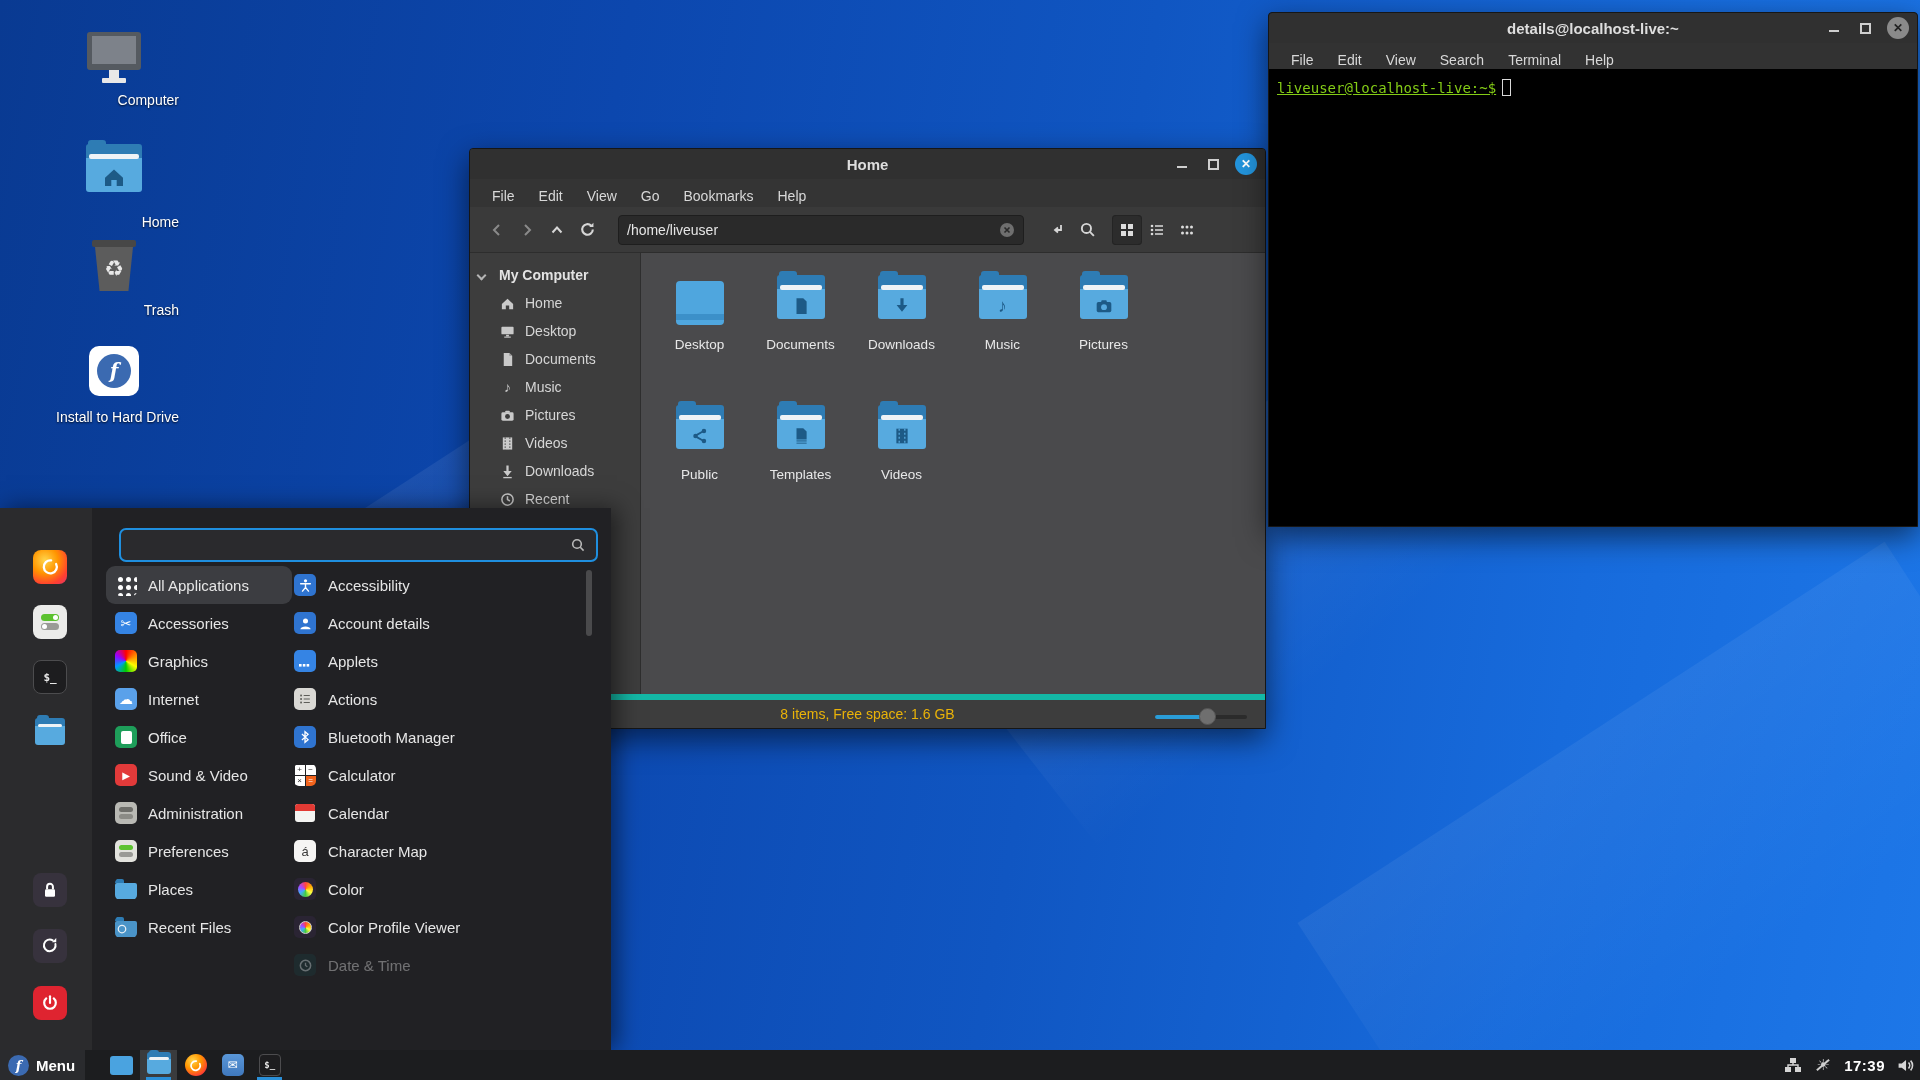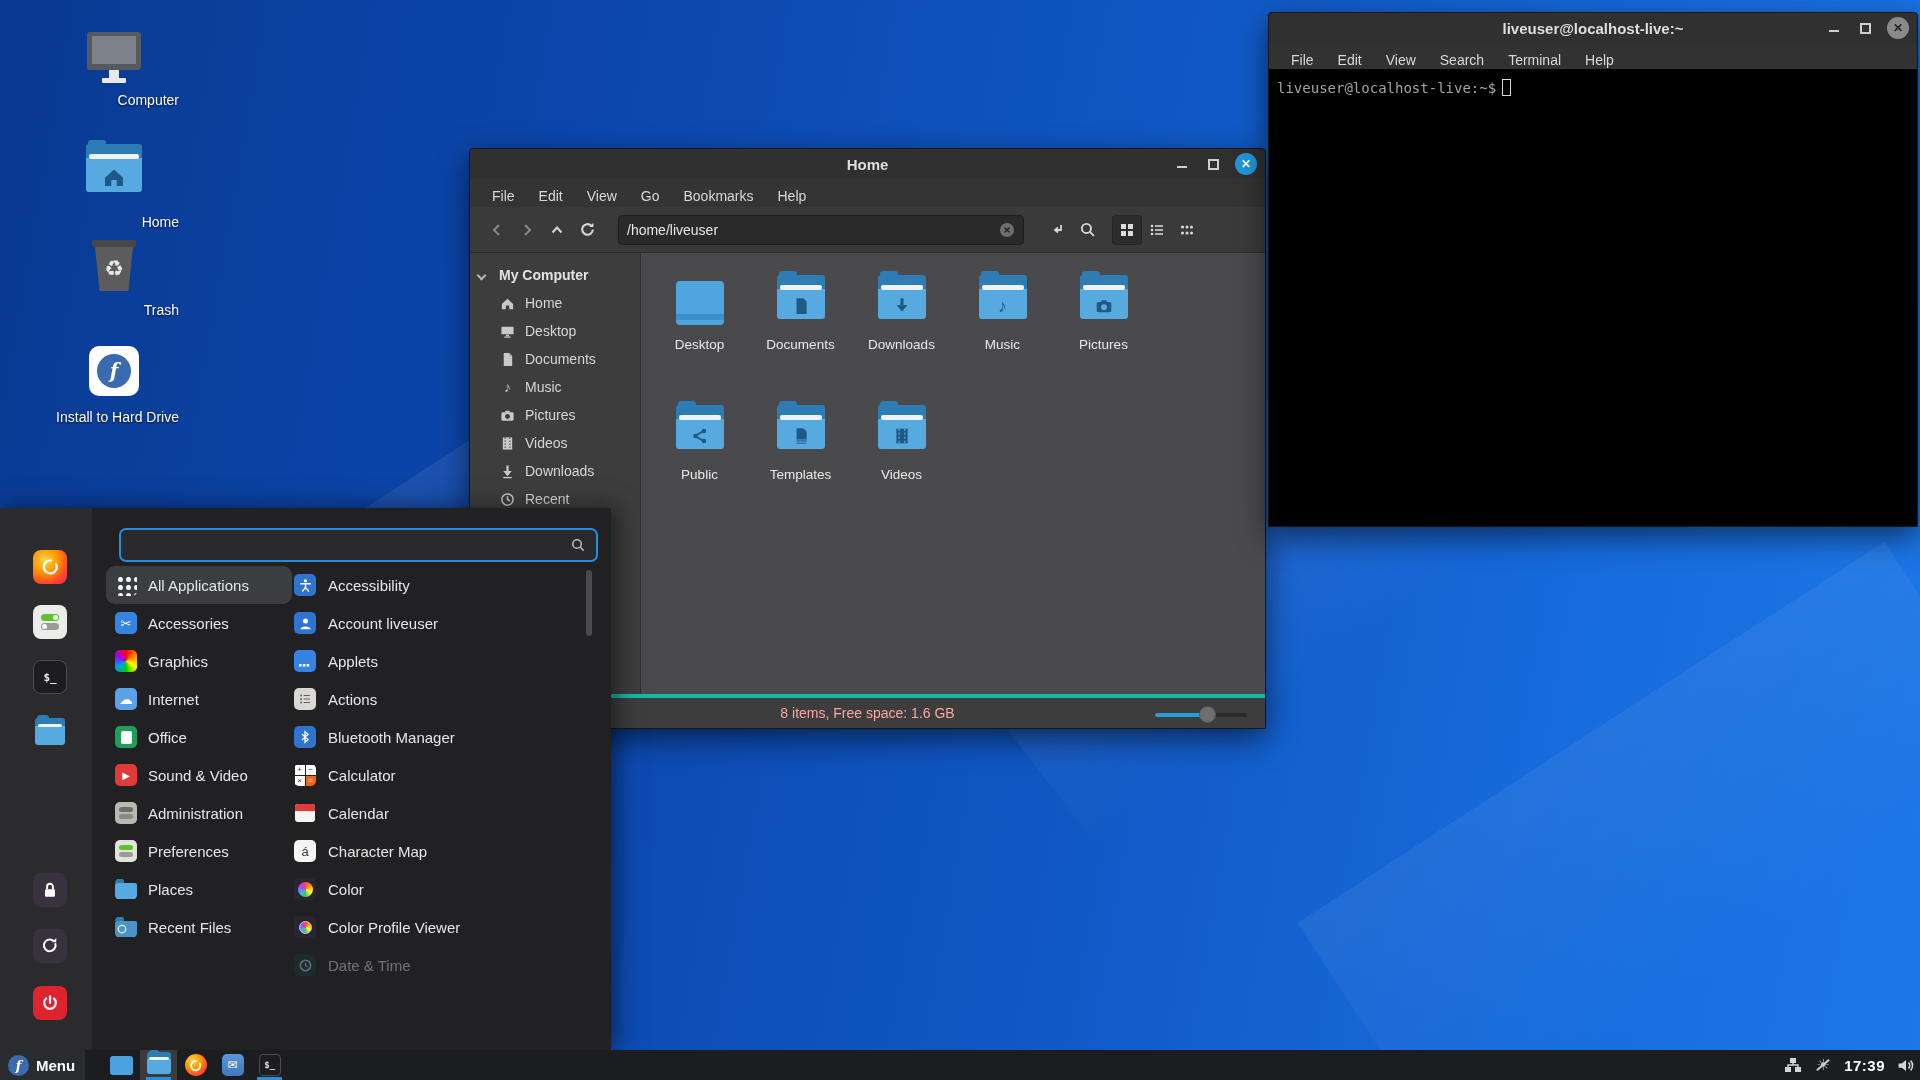--- a/index.html
+++ b/index.html
@@ -75,34 +75,34 @@
   .side-head { padding-left:8px; font-weight:bold; color:#e3e3e3; }
   .chev { width:7px; height:7px; border-right:2px solid #b5b5b5; border-bottom:2px solid #b5b5b5; transform:rotate(45deg); margin-right:4px; }
   #fm-view { flex:1; background:#4a4a4c; position:relative; }
   #fm-grid { position:absolute; left:8px; top:14px; display:grid; grid-template-columns:repeat(5,101px); grid-auto-rows:130px; }
   .fcell { text-align:center; padding-top:6px; }
   .fcell .fwrap { width:48px; height:46px; margin:8px auto 10px; position:relative; }
   .fcell .fold { width:48px; height:38px; margin-top:8px; }
   .flabel { font-size:13.5px; color:#e8e8e8; }
   .desk-icon { width:48px; height:44px; margin:4px auto 8px; border-radius:4px;
     background:linear-gradient(#4fa6de 0 76%,#3c90c9 76% 88%,#4fa6de 88%); }
-  #fm-status { position:absolute; bottom:0; left:0; right:0; height:34px; background:#3d3d3d; border-top:4px solid #14b8a6;
-    display:flex; align-items:center; justify-content:center; color:#fca5a5; font-size:14px; border-radius:0; }
+  #fm-status { position:absolute; bottom:0; left:0; right:0; height:34px; background:#3d3d3d; border-top:6px solid #14b8a6;
+    display:flex; align-items:center; justify-content:center; color:#eab308; font-size:14px; border-radius:0; }
   #fm-zoom { position:absolute; right:10px; top:0; height:34px; width:100px; display:flex; align-items:center; }
   .ztrack { position:relative; width:92px; height:4px; background:#2b2b2b; border-radius:2px; }
   .zfill { position:absolute; left:0; top:0; height:4px; width:52px; background:#2a9dd8; border-radius:2px; }
   .zknob { position:absolute; left:44px; top:-7px; width:17px; height:17px; border-radius:50%;
     background:#6f6f6f; border:1px solid #565656; }
 
   
   #term { left:1268px; top:12px; width:650px; height:515px; background:#000; }
   #term .menubar { background:#323232; }
   #term-screen { position:absolute; top:56px; bottom:0; left:0; right:0; background:#000; padding:10px 8px;
     font:14px "DejaVu Sans Mono", monospace; }
-  #term-prompt { color:#a3a3a3; }
+  #term-prompt { color:#84cc16;text-decoration:underline; }
   #cursor { display:inline-block; width:9px; height:17px; border:1px solid #d9d9d9; margin-left:6px; vertical-align:text-bottom; }
 
   
   #appmenu { position:absolute; left:0; top:508px; width:611px; height:542px; background:#212124;
     box-shadow:6px 0 22px rgba(0,0,0,.5); }
   #menu-strip { position:absolute; left:0; top:0; width:92px; height:100%; background:#2b2b2d; }
   .sess { position:absolute; left:33px; width:34px; height:34px; border-radius:8px;
     display:flex; align-items:center; justify-content:center; }
   .sess-ff { background:radial-gradient(circle at 35% 30%, #ffd54a 0%, #ff9500 40%, #ff4030 75%, #e0356b 100%); }
   .sess-cfg { background:#ececea; }
@@ -484,21 +484,21 @@
         <div class="ztrack">
             <div class="zfill"></div>
             <div class="zknob"></div>
           </div>
       </div>
     </div>
   </div>
 
   <div class="window" id="term">
     <div class="titlebar">
-      <div class="wtitle">liveuser@localhost-live:~</div>
+      <div class="wtitle">details@localhost-live:~</div>
       <div class="winbtns">
         <div class="wb-min"></div>
         <div class="wb-max"></div>
         <div class="wb-close-in">✕</div>
       </div>
     </div>
     <div class="menubar">
       <span class="menu-item">File</span>
       <span class="menu-item">Edit</span>
       <span class="menu-item">View</span>
@@ -641,21 +641,21 @@
         </div>
         <span>Accessibility</span>
       </div>
       <div class="app-row">
         <div class="mico" style="background:#2f74d0;">
           <svg viewBox="0 0 16 16" width="15" height="15">
               <circle cx="8" cy="5.4" r="2.7" fill="#fff"></circle>
               <path d="M2.5 14c.6-3.8 10.4-3.8 11 0z" fill="#fff"></path>
             </svg>
         </div>
-        <span>Account liveuser</span>
+        <span>Account details</span>
       </div>
       <div class="app-row">
         <div class="mico" style="background:#3584e4;">
           <svg viewBox="0 0 16 16" width="16" height="16">
               <rect x="2" y="11" width="2.6" height="2.6" fill="#fff"></rect>
               <rect x="5.8" y="11" width="2.6" height="2.6" fill="#fff"></rect>
               <rect x="9.6" y="11" width="2.6" height="2.6" fill="#fff"></rect>
             </svg>
         </div>
         <span>Applets</span>

